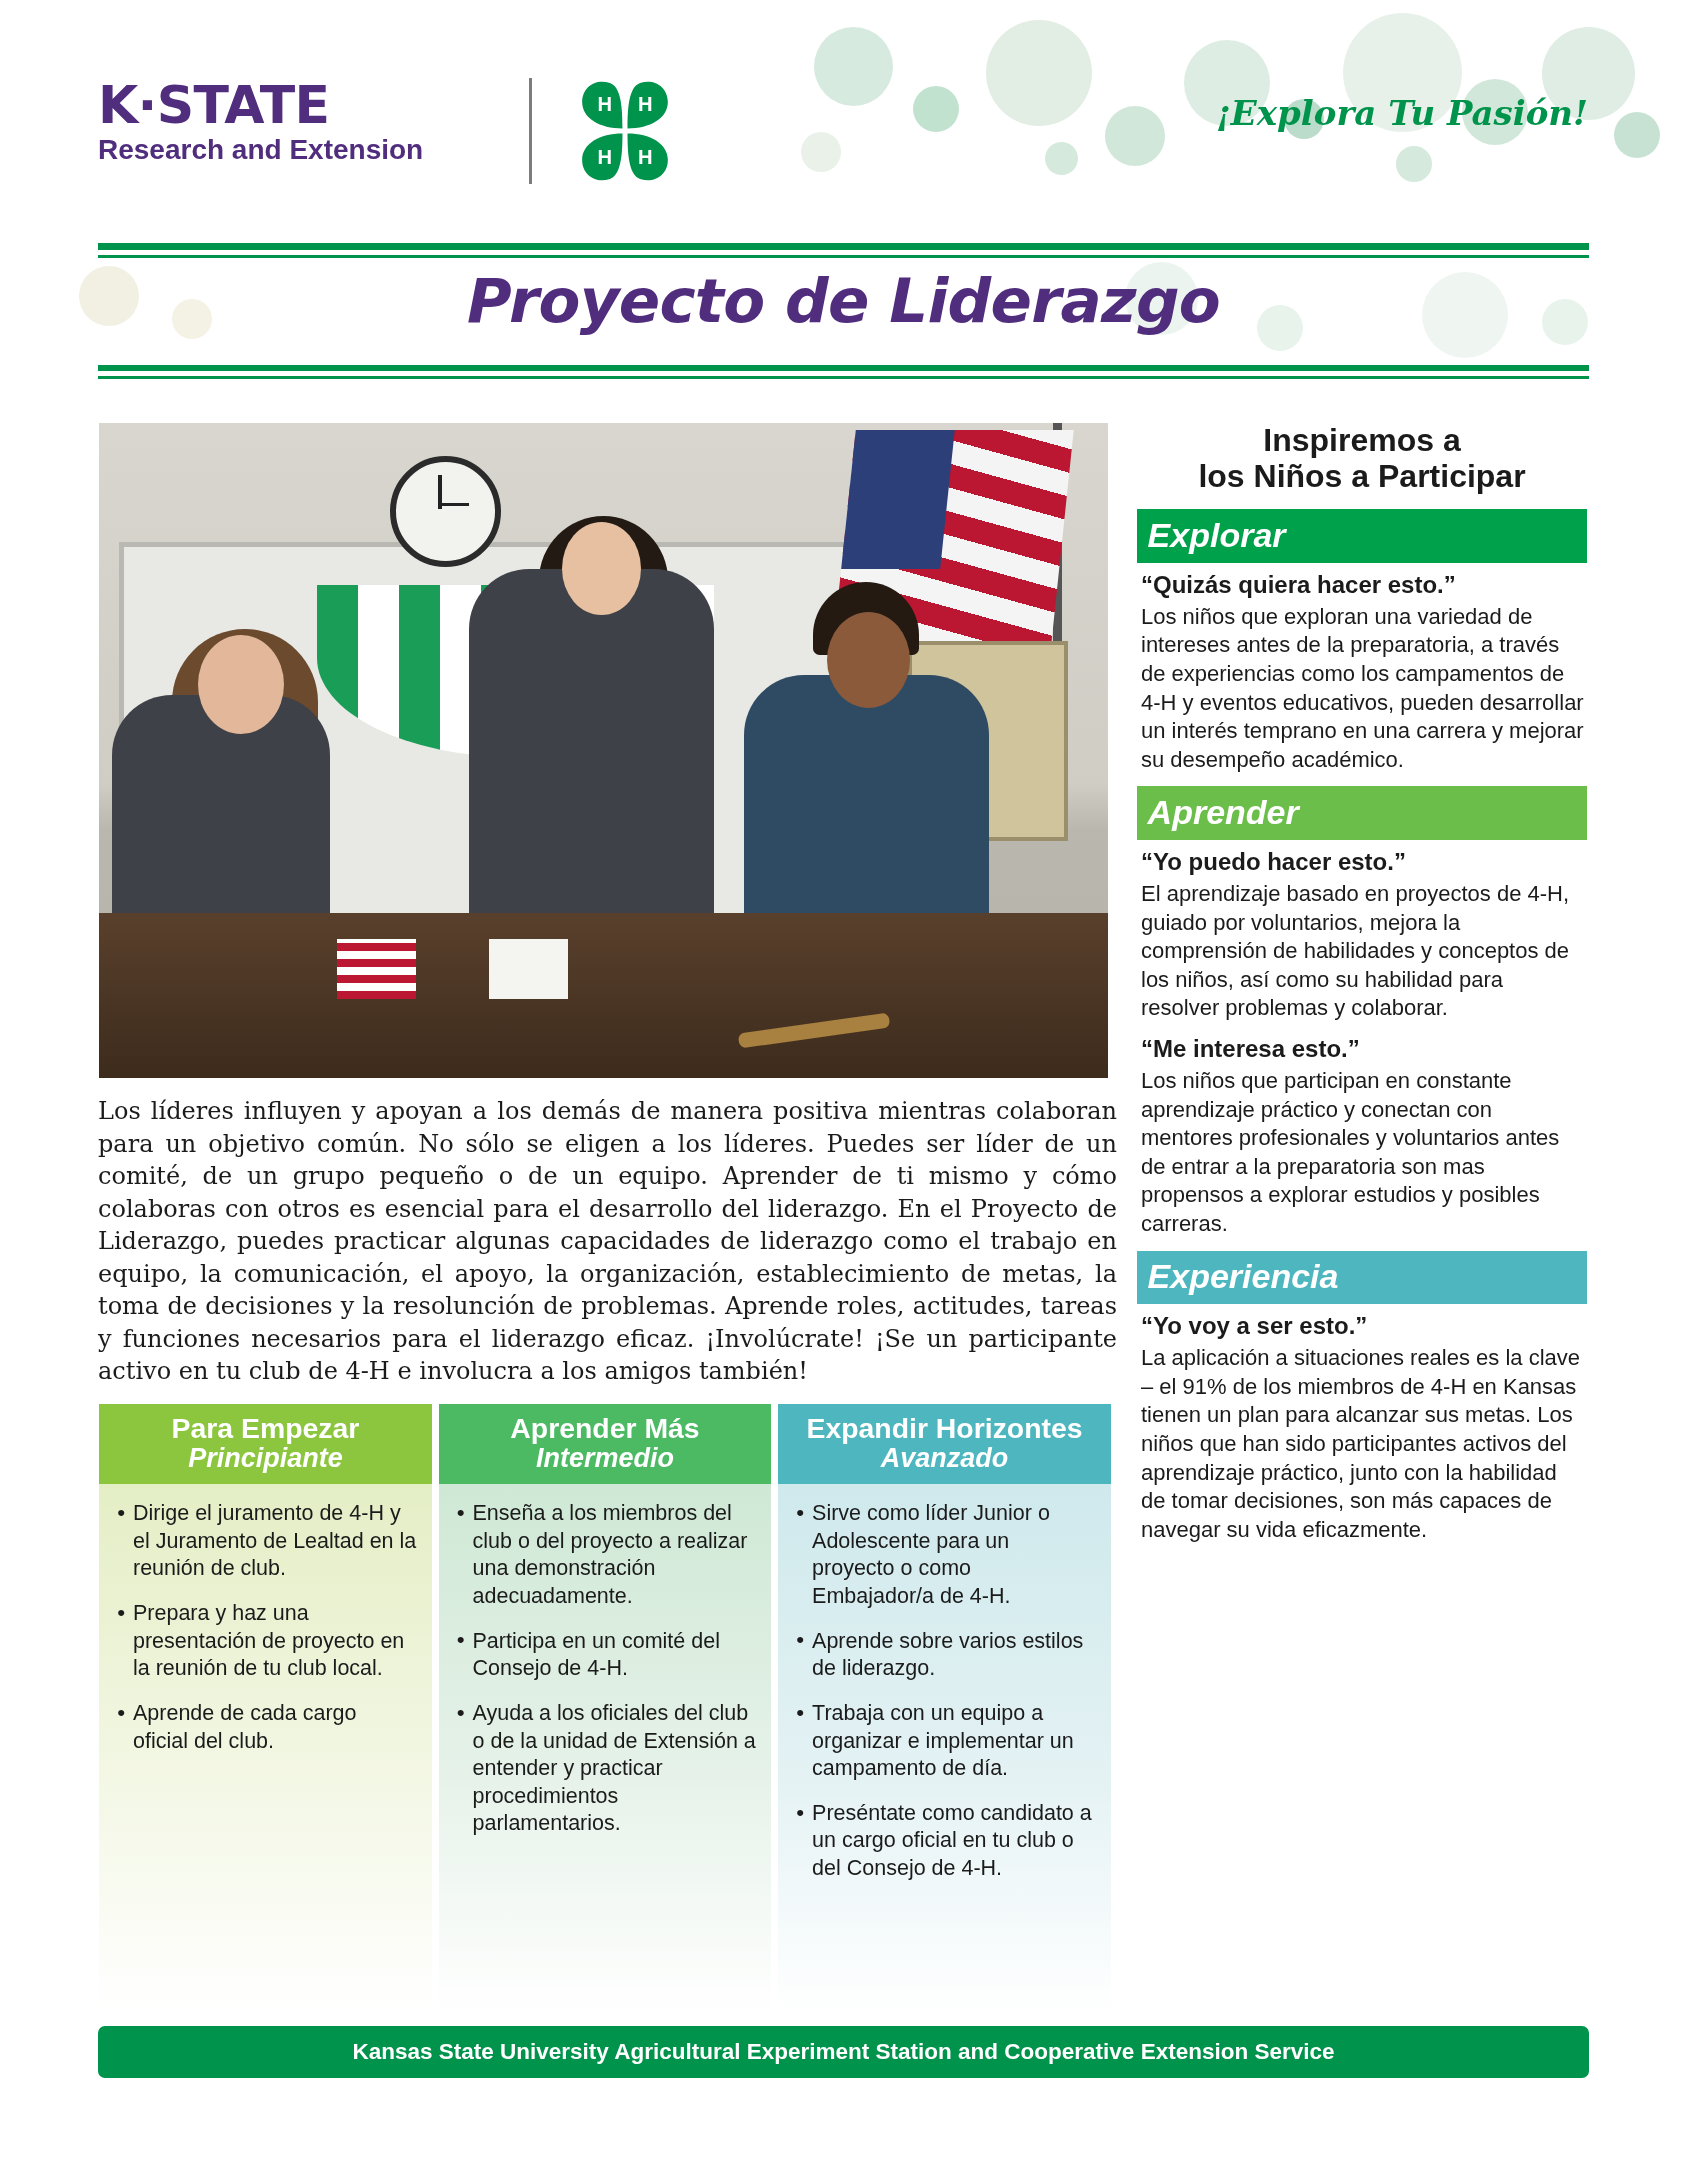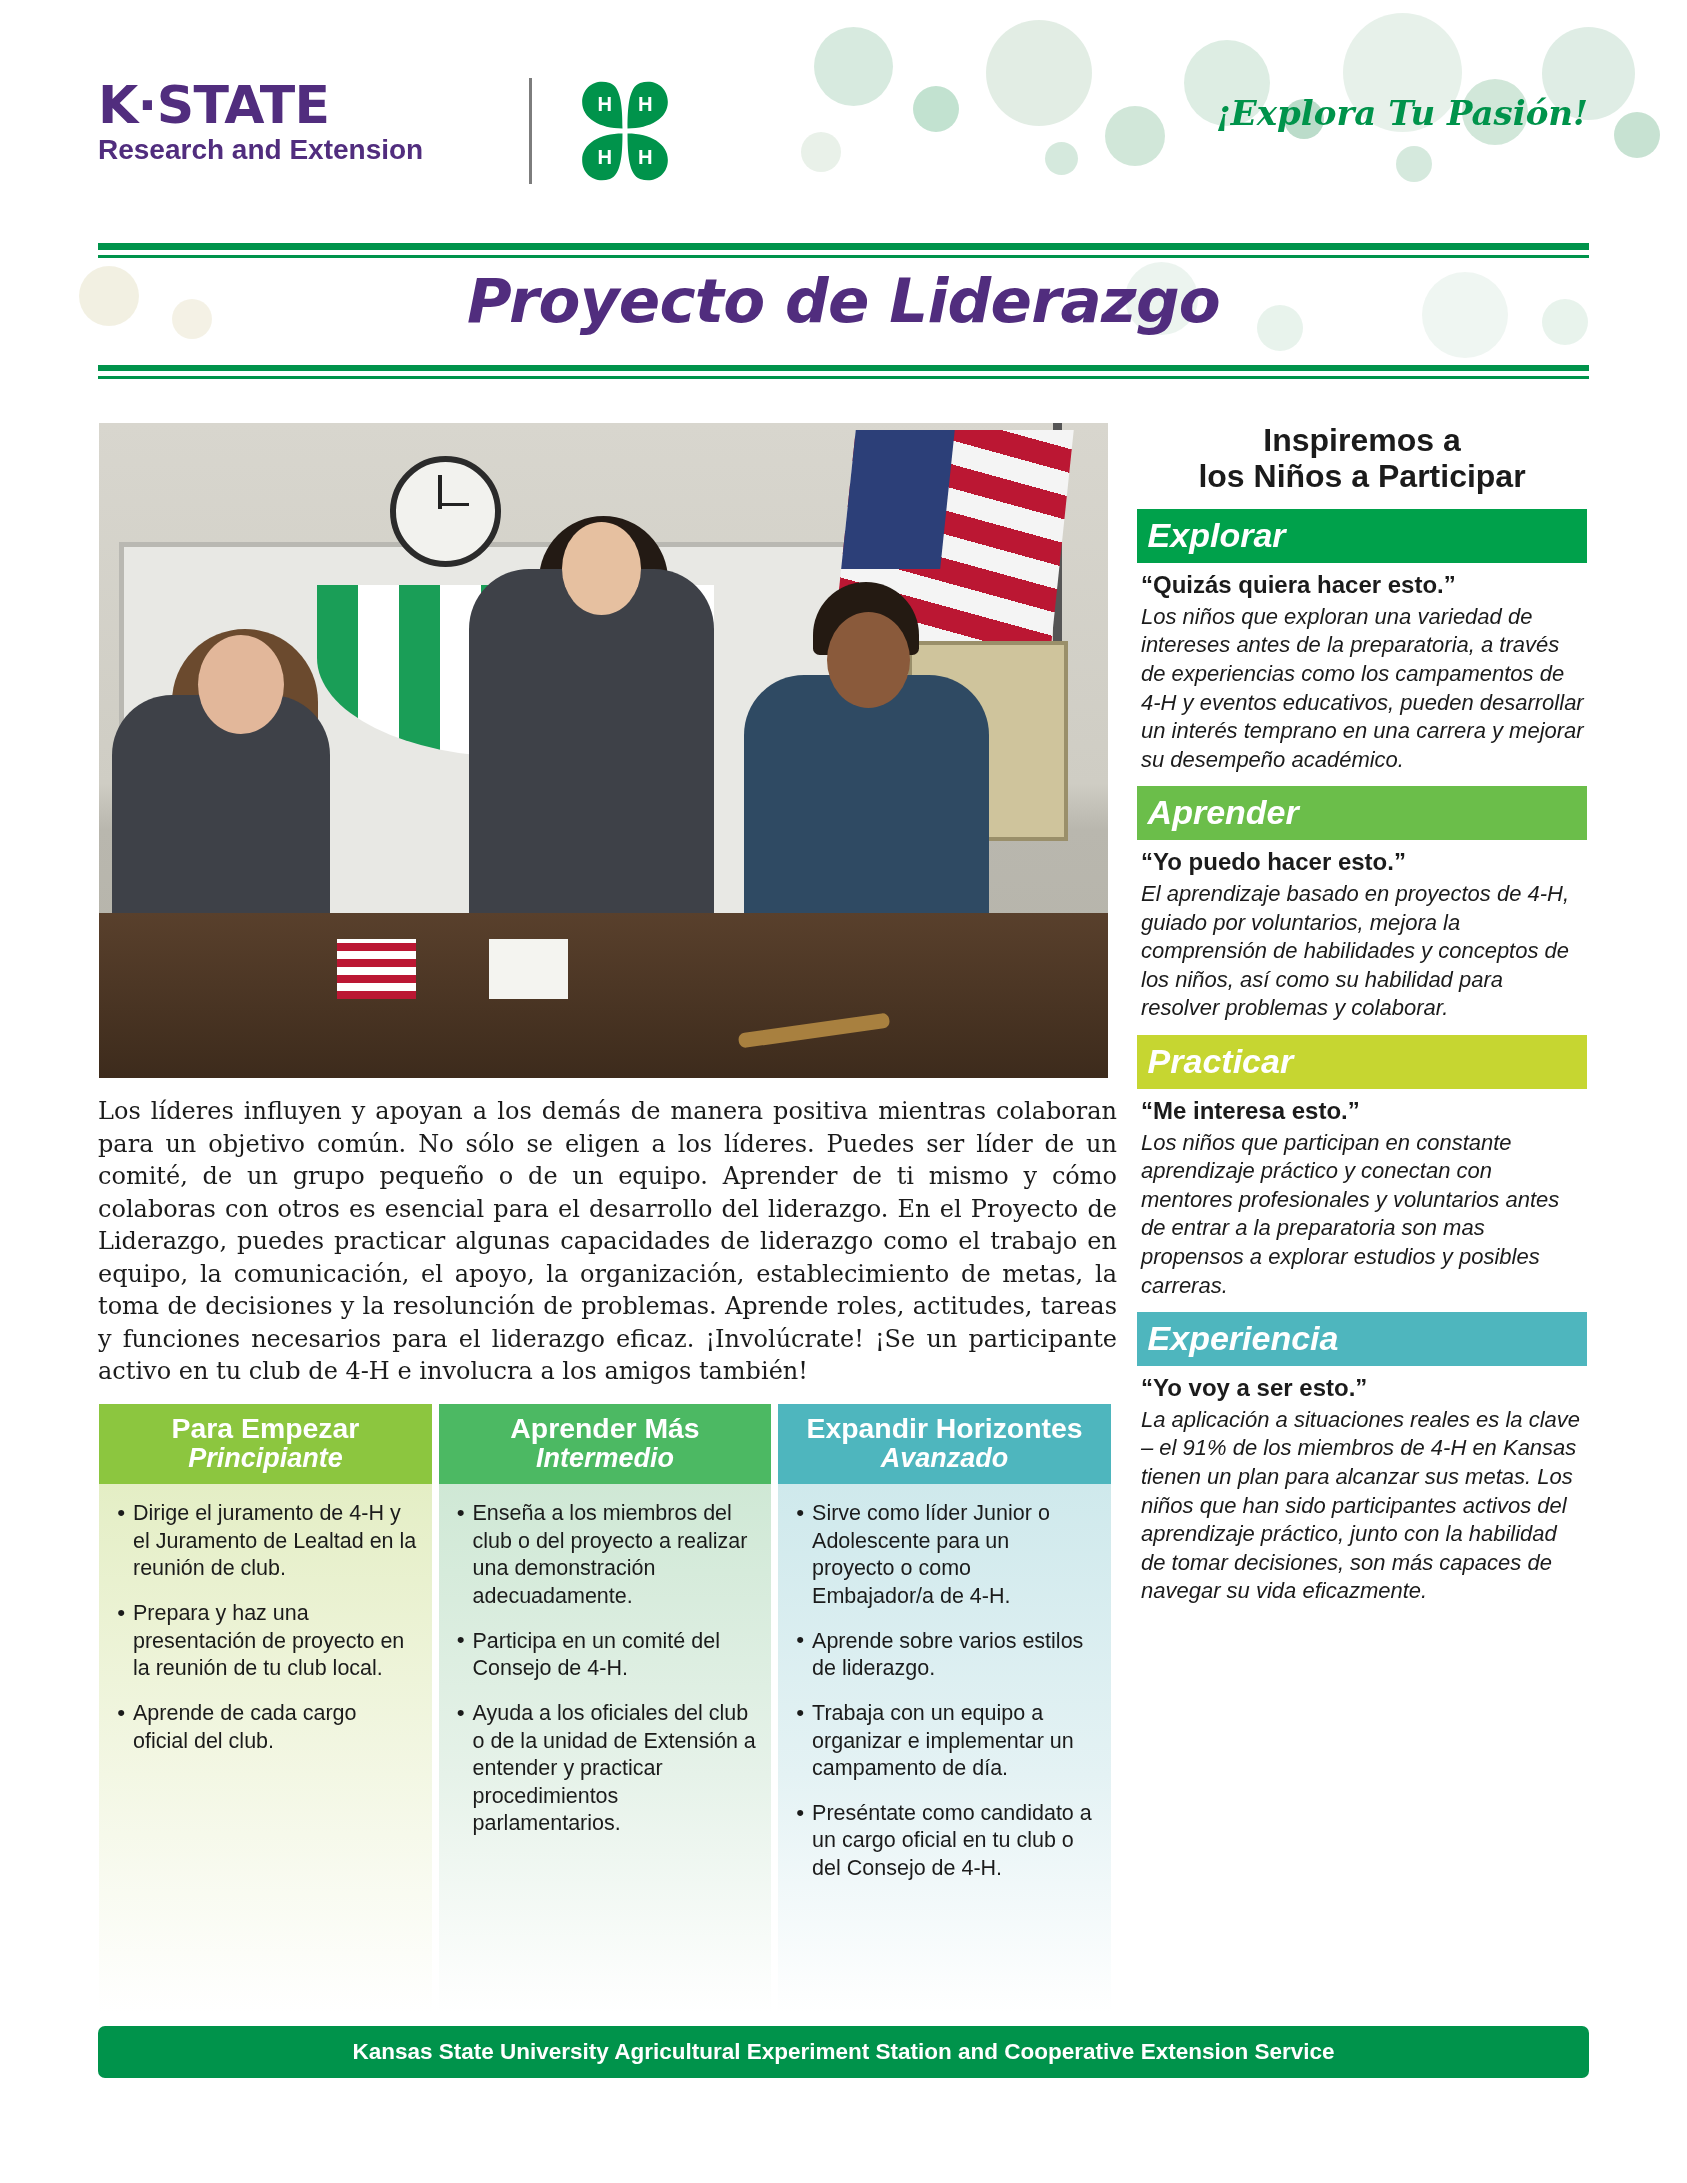--- a/index.html
+++ b/index.html
@@ -319,21 +319,20 @@
     font-weight: bold;
     font-size: 24px;
     color: #1b1b1b;
     margin: 8px 0 4px 4px;
   }
   .rc-text {
     font-size: 22px;
     line-height: 1.30;
     color: #1b1b1b;
     margin: 0 0 12px 4px;
-    font-style: italic;
   }
   .h-explorar { background: #00A14B; }
   .h-aprender { background: #6BBE4A; }
   .h-practicar { background: #C6D631; }
   .h-experiencia { background: #4EB6BE; }
 
   
   .footer {
     position: absolute;
     left: 98px;
@@ -500,21 +499,20 @@
       <div class="rc-text">Los niños que exploran una variedad de intereses antes de la preparatoria, a través de experiencias como los campamentos de 4-H y eventos educativos, pueden desarrollar un interés temprano en una carrera y mejorar su desempeño académico.</div>
     </div>
 
     <div class="rc-block">
       <div class="rc-head h-aprender">Aprender</div>
       <div class="rc-quote">“Yo puedo hacer esto.”</div>
       <div class="rc-text">El aprendizaje basado en proyectos de 4-H, guiado por voluntarios, mejora la comprensión de habilidades y conceptos de los niños, así como su habilidad para resolver problemas y colaborar.</div>
     </div>
 
     <div class="rc-block">
-      <div class="rc-head h-practicar">Practicar</div>
       <div class="rc-quote">“Me interesa esto.”</div>
       <div class="rc-text">Los niños que participan en constante aprendizaje práctico y conectan con mentores profesionales y voluntarios antes de entrar a la preparatoria son mas propensos a explorar estudios y posibles carreras.</div>
     </div>
 
     <div class="rc-block">
       <div class="rc-head h-experiencia">Experiencia</div>
       <div class="rc-quote">“Yo voy a ser esto.”</div>
       <div class="rc-text">La aplicación a situaciones reales es la clave – el 91% de los miembros de 4-H en Kansas tienen un plan para alcanzar sus metas. Los niños que han sido participantes activos del aprendizaje práctico, junto con la habilidad de tomar decisiones, son más capaces de navegar su vida eficazmente.</div>
     </div>
   </div>

